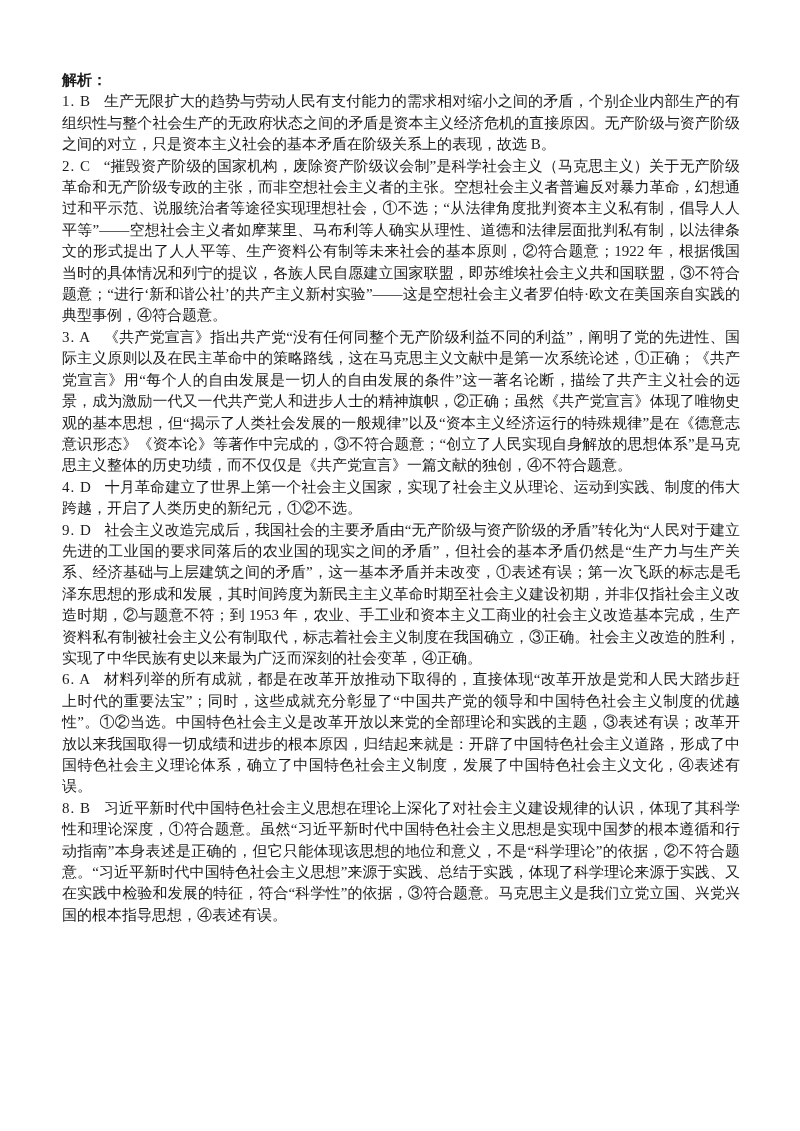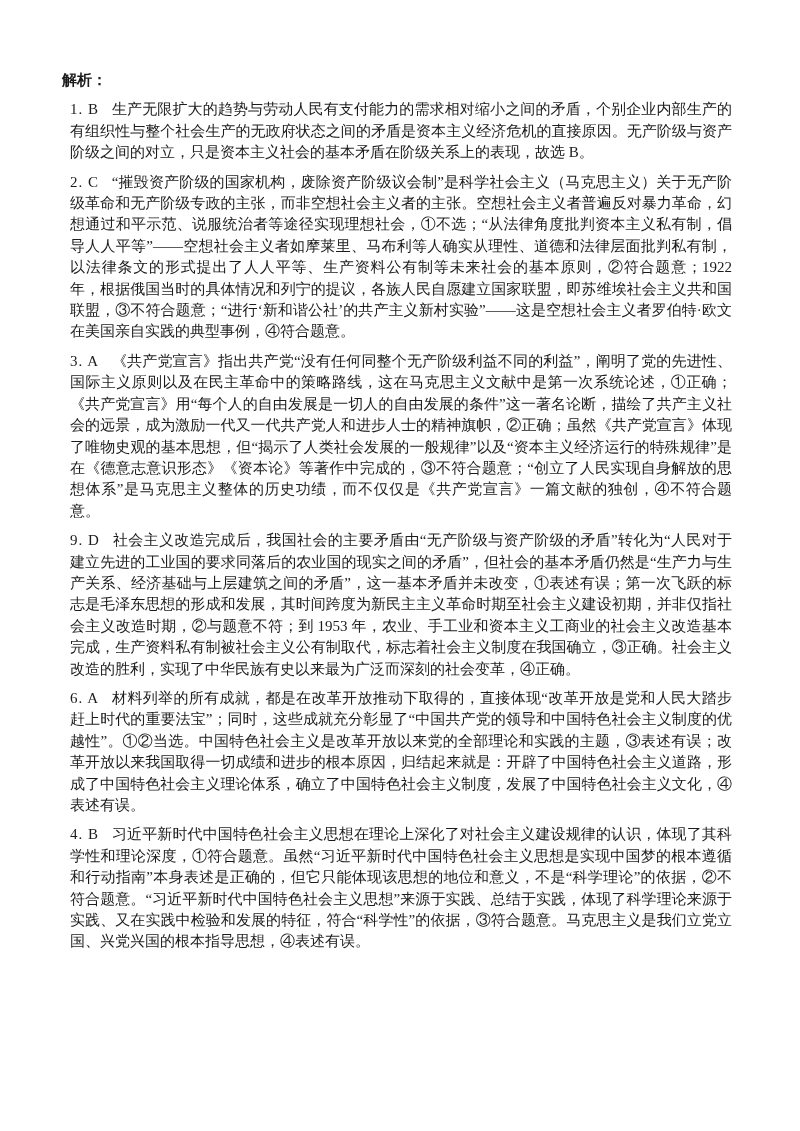--- a/index.html
+++ b/index.html
@@ -27,21 +27,21 @@
     text-align: justify;
   }
   .heading {
     font-weight: bold;
     font-size: 15px;
     margin: 0;
     padding: 0;
     text-align: left;
   }
   .para {
-    margin: 8px;
+    margin: 0;
     padding: 0;
     text-align: justify;
   }
   .para .label {
     display: inline-block;
     margin-right: 0.85em;
     letter-spacing: 1px;
   }
   .page-number {
     position: absolute;
@@ -59,24 +59,25 @@
 <div class="page">
   <div class="content">
     <p class="heading">解析：</p>
 
     <p class="para"><span class="label">1. B</span><span>生产无限扩大的趋势与劳动人民有支付能力的需求相对缩小之间的矛盾，个别企业内部生产的有组织性与整个社会生产的无政府状态之间的矛盾是资本主义经济危机的直接原因。无产阶级与资产阶级之间的对立，只是资本主义社会的基本矛盾在阶级关系上的表现，故选 B。</span></p>
 
     <p class="para"><span class="label">2. C</span><span>“摧毁资产阶级的国家机构，废除资产阶级议会制”是科学社会主义（马克思主义）关于无产阶级革命和无产阶级专政的主张，而非空想社会主义者的主张。空想社会主义者普遍反对暴力革命，幻想通过和平示范、说服统治者等途径实现理想社会，①不选；“从法律角度批判资本主义私有制，倡导人人平等”——空想社会主义者如摩莱里、马布利等人确实从理性、道德和法律层面批判私有制，以法律条文的形式提出了人人平等、生产资料公有制等未来社会的基本原则，②符合题意；1922 年，根据俄国当时的具体情况和列宁的提议，各族人民自愿建立国家联盟，即苏维埃社会主义共和国联盟，③不符合题意；“进行‘新和谐公社’的共产主义新村实验”——这是空想社会主义者罗伯特·欧文在美国亲自实践的典型事例，④符合题意。</span></p>
 
     <p class="para"><span class="label">3. A</span><span>《共产党宣言》指出共产党“没有任何同整个无产阶级利益不同的利益”，阐明了党的先进性、国际主义原则以及在民主革命中的策略路线，这在马克思主义文献中是第一次系统论述，①正确；《共产党宣言》用“每个人的自由发展是一切人的自由发展的条件”这一著名论断，描绘了共产主义社会的远景，成为激励一代又一代共产党人和进步人士的精神旗帜，②正确；虽然《共产党宣言》体现了唯物史观的基本思想，但“揭示了人类社会发展的一般规律”以及“资本主义经济运行的特殊规律”是在《德意志意识形态》《资本论》等著作中完成的，③不符合题意；“创立了人民实现自身解放的思想体系”是马克思主义整体的历史功绩，而不仅仅是《共产党宣言》一篇文献的独创，④不符合题意。</span></p>
 
+    <p class="para"><span class="label">4. D</span><span>十月革命建立了世界上第一个社会主义国家，实现了社会主义从理论、运动到实践、制度的伟大跨越，开启了人类历史的新纪元，①②不选。</span></p>
 
     <p class="para"><span class="label">9. D</span><span>社会主义改造完成后，我国社会的主要矛盾由“无产阶级与资产阶级的矛盾”转化为“人民对于建立先进的工业国的要求同落后的农业国的现实之间的矛盾”，但社会的基本矛盾仍然是“生产力与生产关系、经济基础与上层建筑之间的矛盾”，这一基本矛盾并未改变，①表述有误；第一次飞跃的标志是毛泽东思想的形成和发展，其时间跨度为新民主主义革命时期至社会主义建设初期，并非仅指社会主义改造时期，②与题意不符；到 1953 年，农业、手工业和资本主义工商业的社会主义改造基本完成，生产资料私有制被社会主义公有制取代，标志着社会主义制度在我国确立，③正确。社会主义改造的胜利，实现了中华民族有史以来最为广泛而深刻的社会变革，④正确。</span></p>
 
     <p class="para"><span class="label">6. A</span><span>材料列举的所有成就，都是在改革开放推动下取得的，直接体现“改革开放是党和人民大踏步赶上时代的重要法宝”；同时，这些成就充分彰显了“中国共产党的领导和中国特色社会主义制度的优越性”。①②当选。中国特色社会主义是改革开放以来党的全部理论和实践的主题，③表述有误；改革开放以来我国取得一切成绩和进步的根本原因，归结起来就是：开辟了中国特色社会主义道路，形成了中国特色社会主义理论体系，确立了中国特色社会主义制度，发展了中国特色社会主义文化，④表述有误。</span></p>
 
-    <p class="para"><span class="label">4. B</span><span>习近平新时代中国特色社会主义思想在理论上深化了对社会主义建设规律的认识，体现了其科学性和理论深度，①符合题意。虽然“习近平新时代中国特色社会主义思想是实现中国梦的根本遵循和行动指南”本身表述是正确的，但它只能体现该思想的地位和意义，不是“科学理论”的依据，②不符合题意。“习近平新时代中国特色社会主义思想”来源于实践、总结于实践，体现了科学理论来源于实践、又在实践中检验和发展的特征，符合“科学性”的依据，③符合题意。马克思主义是我们立党立国、兴党兴国的根本指导思想，④表述有误。</span></p>
+    <p class="para"><span class="label">8. B</span><span>习近平新时代中国特色社会主义思想在理论上深化了对社会主义建设规律的认识，体现了其科学性和理论深度，①符合题意。虽然“习近平新时代中国特色社会主义思想是实现中国梦的根本遵循和行动指南”本身表述是正确的，但它只能体现该思想的地位和意义，不是“科学理论”的依据，②不符合题意。“习近平新时代中国特色社会主义思想”来源于实践、总结于实践，体现了科学理论来源于实践、又在实践中检验和发展的特征，符合“科学性”的依据，③符合题意。马克思主义是我们立党立国、兴党兴国的根本指导思想，④表述有误。</span></p>
 
 
   </div>
 
   <div class="page-number">3</div>
 </div>
 
 </body></html>

